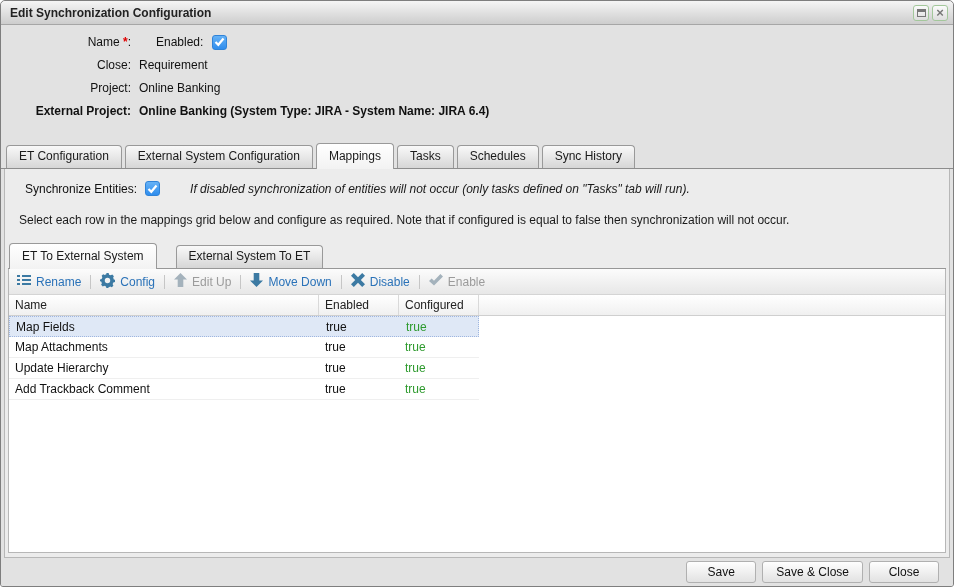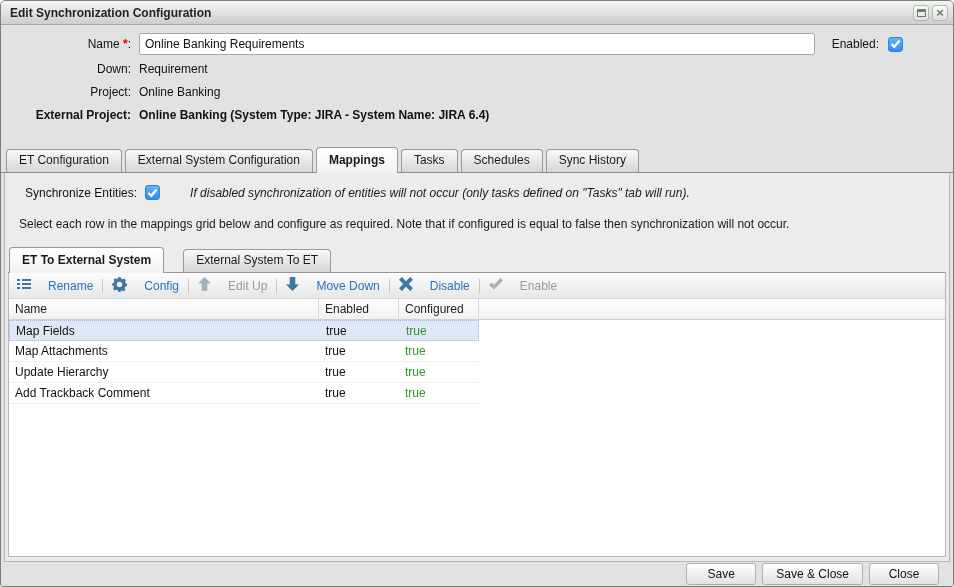--- a/index.html
+++ b/index.html
@@ -66,21 +66,21 @@
   .tab {
     height:23px; line-height:21px; padding:0 12px;
     background:linear-gradient(#f9f9f9,#d6d6d6);
     border:1px solid #999; border-bottom:none;
     border-radius:4px 4px 0 0;
     color:#1a1a1a; cursor:pointer; white-space:nowrap;
     position:relative; z-index:1;
   }
   .tab.active {
     background:linear-gradient(#ffffff,#f2f2f2);
-    font-weight:bold; height:26px; line-height:24px;
+    font-weight:normal; height:26px; line-height:24px;
     margin-bottom:-1px; z-index:2;
   }
   
   .tab-body {
     flex:0 0 389px; height:389px;
     margin:0 3px;
     border-left:1px solid #b7b7b7; border-right:1px solid #b7b7b7; border-bottom:1px solid #b7b7b7;
     background:#ececec;
     padding:10px 3px 4px 3px;
     display:flex; flex-direction:column;
@@ -104,21 +104,21 @@
     display:flex; flex-direction:column;
     overflow:hidden;
   }
   .toolbar {
     flex:0 0 26px; height:26px;
     background:linear-gradient(#fcfcfc,#e7e7e7);
     border-bottom:1px solid #d4d4d4;
     display:flex; align-items:center;
     padding:0 8px; gap:9px;
   }
-  .tbtn { display:flex; align-items:center; gap:17px; color:#2a72b8; cursor:pointer; white-space:nowrap; }
+  .tbtn { display:flex; align-items:center; gap:5px; color:#2a72b8; cursor:pointer; white-space:nowrap; }
   .tbtn .ticon { color:#3c7aa3; display:flex; align-items:center; }
   .tbtn.disabled { color:#9b9b9b; cursor:default; }
   .tbtn.disabled .ticon { color:#a4b2bc; }
   .tsep { width:1px; height:14px; background:#c6c6c6; }
   
   .grid-header {
     flex:0 0 21px; height:21px;
     display:flex;
     background:linear-gradient(#ffffff,#f0f0f0);
     border-bottom:1px solid #cfcfcf;
@@ -168,32 +168,31 @@
       <span class="restore-glyph"></span>
     </span>
     <span class="win-btn">
       <span class="close-glyph">×</span>
     </span>
   </div>
 
   <div class="form">
     <div class="form-row">
       <span class="form-label"><span>Name</span> <span class="req">*</span><span>:</span></span>
-      <input class="name-input" type="text" value="Online Banking Requirements" style="">
       <span class="enabled-group">
         <span class="form-value">Enabled:</span>
         <span class="chk">
           <svg width="11" height="10" viewBox="0 0 11 10">
               <path d="M1.5 5 4.3 7.8 9.5 1.5" stroke="#fff" stroke-width="2.2" fill="none"></path>
             </svg>
         </span>
       </span>
     </div>
     <div class="form-row">
-      <span class="form-label">Down:</span>
+      <span class="form-label">Close:</span>
       <span class="form-value">Requirement</span>
     </div>
     <div class="form-row">
       <span class="form-label">Project:</span>
       <span class="form-value">Online Banking</span>
     </div>
     <div class="form-row" style="margin-bottom:16px;font-weight:bold;">
       <span class="form-label">External Project:</span>
       <span class="form-value">Online Banking (System Type: JIRA - System Name: JIRA 6.4)</span>
     </div>

